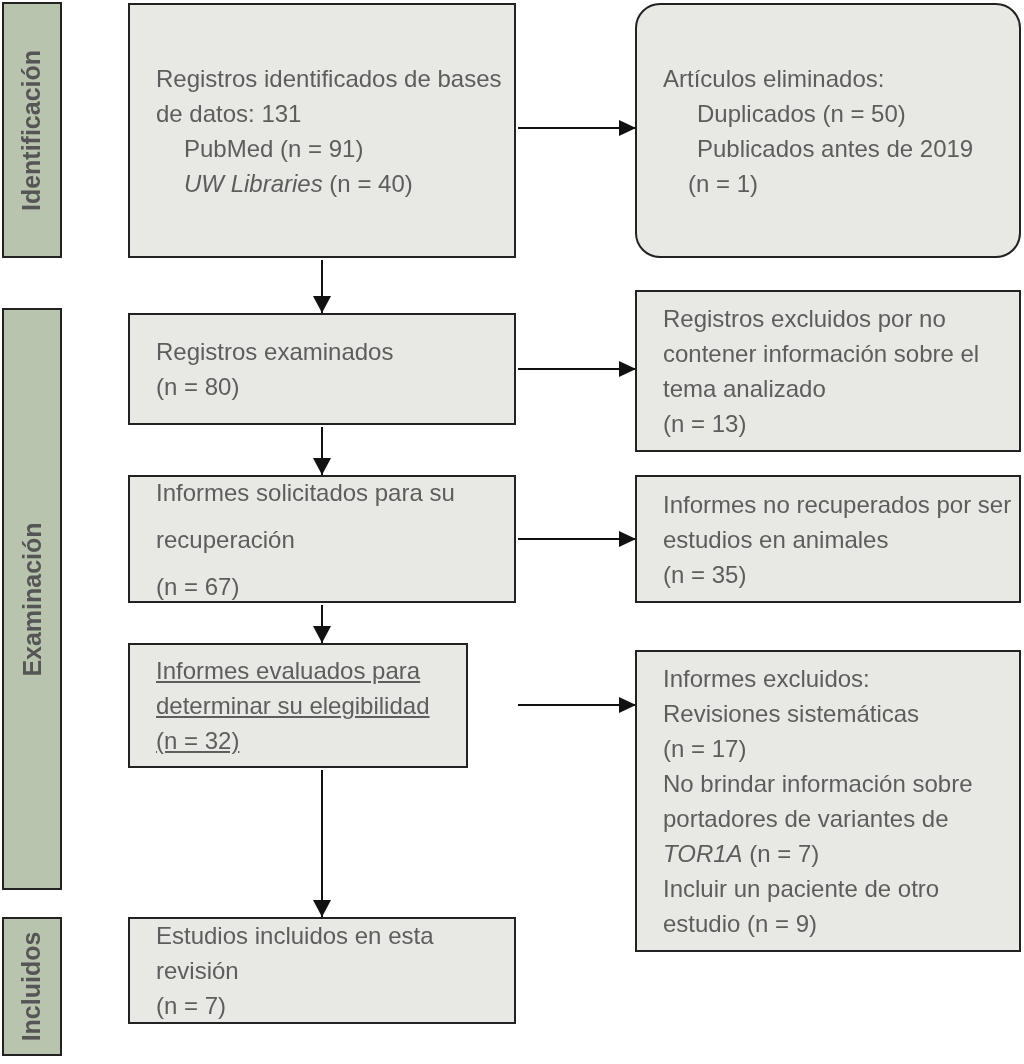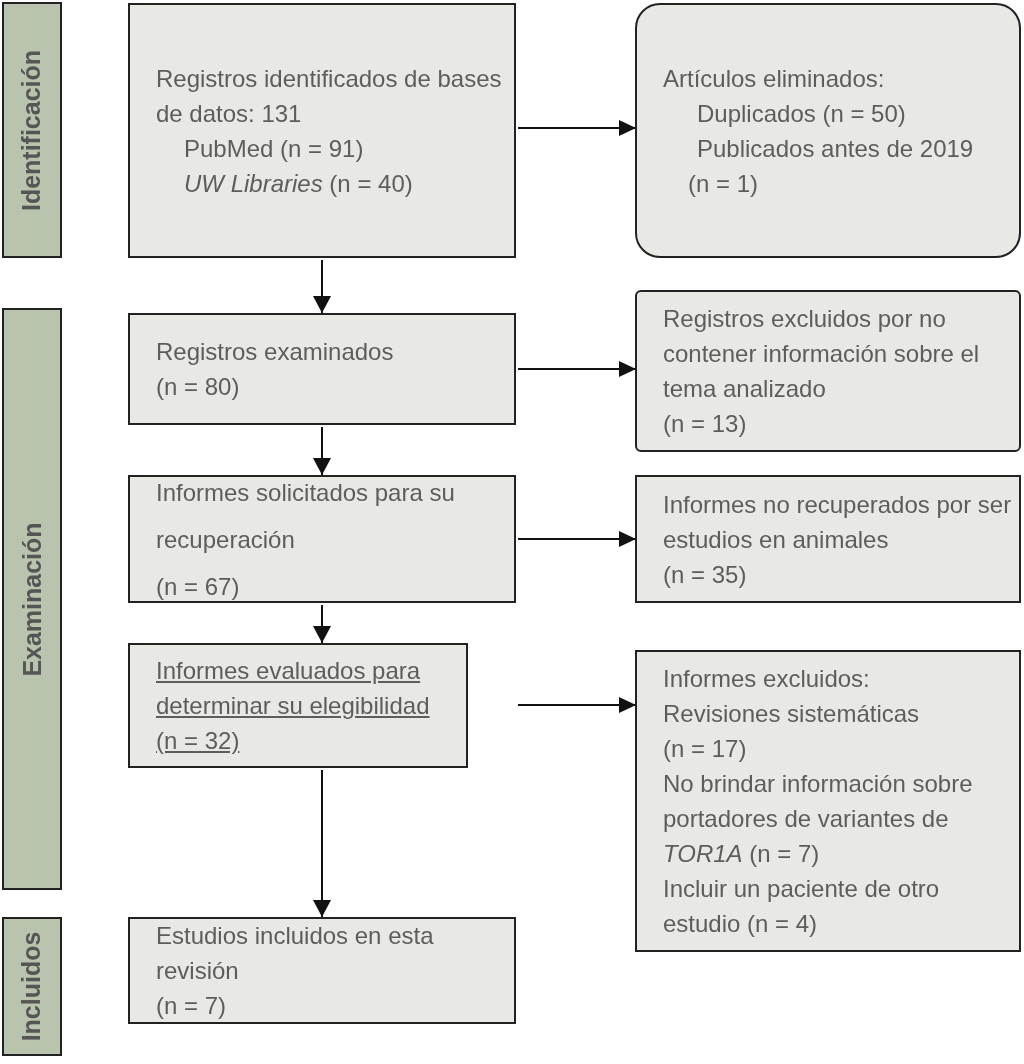--- a/index.html
+++ b/index.html
@@ -39,21 +39,21 @@
     border-left:9px solid transparent; border-right:9px solid transparent;
     border-top:17px solid var(--arrow,#111111);
   }
   
   #mb1 { left:128px; top:3px;   width:388px; height:255px; }
   #mb2 { left:128px; top:313px; width:388px; height:112px; }
   #mb3 { left:128px; top:475px; width:388px; height:128px;gap:12px; }
   #mb4 { left:128px; top:643px; width:340px; height:125px;text-decoration:underline; }
   #mb5 { left:128px; top:917px; width:388px; height:107px; }
   #sb1 { left:635px; top:3px;   width:386px; height:255px;border-radius:25px; }
-  #sb2 { left:635px; top:290px; width:386px; height:162px;border-radius:6px; }
+  #sb2 { left:635px; top:290px; width:386px; height:162px; }
   #sb3 { left:635px; top:475px; width:386px; height:128px; }
   #sb4 { left:635px; top:650px; width:386px; height:302px; }
   #st1 { top:2px;   height:256px; }
   #st2 { top:308px; height:582px; }
   #st3 { top:917px; height:139px; }
   #ah1 { top:127px; } #ah2 { top:368px; } #ah3 { top:538px; } #ah4 { top:704px; }
   #av1 { top:260px; height:53px; }
   #av2 { top:427px; height:48px; }
   #av3 { top:605px; height:38px; }
   #av4 { top:770px; height:147px; }
@@ -117,21 +117,21 @@
       <div class="line"><span>(n = 35)</span></div>
     </div>
   <div class="box" id="sb4">
       <div class="line"><span>Informes excluidos:</span></div>
       <div class="line"><span>Revisiones sistemáticas</span></div>
       <div class="line"><span>(n = 17)</span></div>
       <div class="line"><span>No brindar información sobre</span></div>
       <div class="line"><span>portadores de variantes de</span></div>
       <div class="line"><span style="font-style: italic;">TOR1A</span><span> (n = 7)</span></div>
       <div class="line"><span>Incluir un paciente de otro</span></div>
-      <div class="line"><span>estudio (n = 4)</span></div>
+      <div class="line"><span>estudio (n = 9)</span></div>
     </div>
 
   <div class="ah" id="ah1"></div>
   <div class="ah" id="ah2"></div>
   <div class="ah" id="ah3"></div>
   <div class="ah" id="ah4"></div>
   <div class="av" id="av1"></div>
   <div class="av" id="av2"></div>
   <div class="av" id="av3"></div>
   <div class="av" id="av4"></div>

